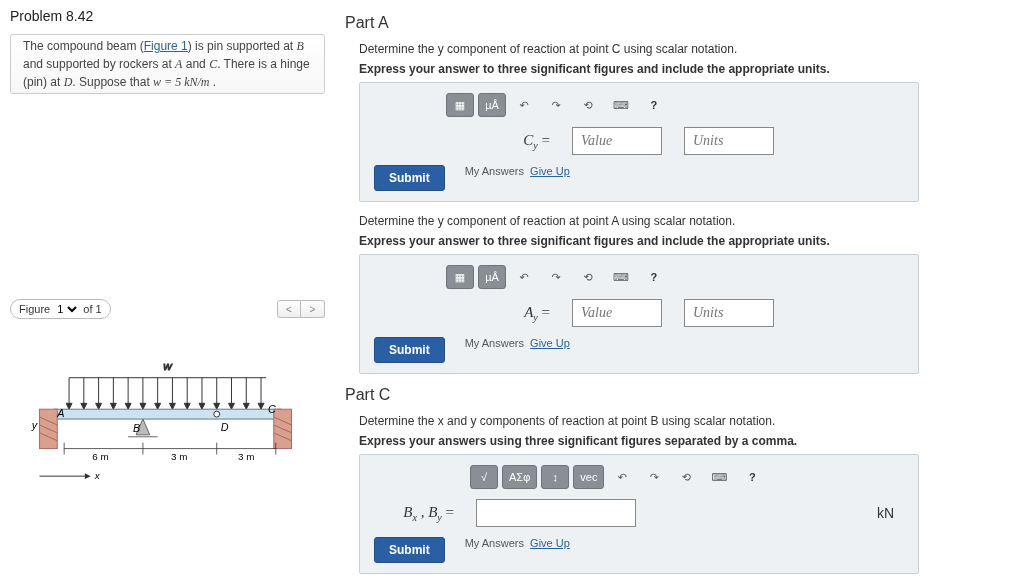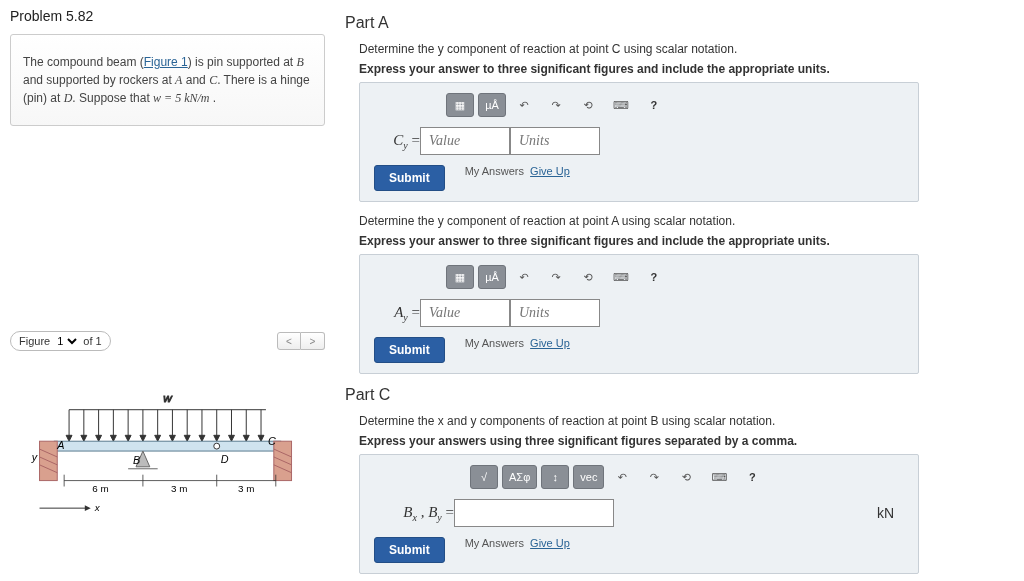--- a/index.html
+++ b/index.html
@@ -12,21 +12,21 @@
   }
   .page { display: flex; }
   .left-col { width: 335px; padding: 8px 10px; }
   .right-col { flex: 1; padding: 8px 10px; }
 
   .prob-title { font-size: 14px; font-weight: normal; color: #222; margin-bottom: 10px; }
   .prob-box {
     border: 1px solid #ccc;
     border-radius: 3px;
     background: linear-gradient(#fff,#f7f7f7);
-    padding: 18px 12px;
+    padding: 2px 12px;
     font-size: 12px;
     line-height: 1.5;
     color: #444;
   }
   .prob-box a { color: #2a6496; text-decoration: underline; }
   .fvar { font-style: italic; font-family: 'Times New Roman', serif; }
 
   .figure-bar {
     margin-top: 205px;
     display: flex;
@@ -92,21 +92,21 @@
     min-width: 28px;
     padding: 0 6px;
     font-size: 11px;
     display: inline-flex;
     align-items: center;
     justify-content: center;
   }
   .tool-btn.light { background: #edf1f4; color: #555; border: 1px solid transparent; }
   .tool-btn.question { background: #edf1f4; color: #333; font-weight: bold; border: none; }
 
-  .input-row { display: flex; align-items: center; gap: 0; margin-bottom: 10px; }
+  .input-row { display: flex; align-items: center; gap: 22px; margin-bottom: 10px; justify-content: center; }
   .lhs { font-family: 'Times New Roman', serif; font-style: italic; font-size: 15px; min-width: 46px; text-align: right; }
   .lhs .sub { font-size: 10px; vertical-align: sub; font-style: italic; }
   .eq { font-style: normal; }
   .val-input, .unit-input, .val-input2 {
     border: 1px solid #888;
     background: #fff;
     height: 28px;
     padding: 4px 8px;
     font-size: 14px;
     font-style: italic;
@@ -133,21 +133,21 @@
   .after-submit a { color: #2a6496; text-decoration: underline; }
 
   
   .beam-svg { width: 100%; height: 100%; }
 </style>
 </head>
 <body>
 
 <div class="page">
   <div class="left-col">
-    <div class="prob-title">Problem 5.82</div>
+    <div class="prob-title">Problem 8.42</div>
 
     <div class="prob-box">
       <span>The compound beam (</span><a href="#">Figure 1</a><span>) is pin supported at </span><span class="fvar">B</span><span> and supported by rockers at </span><span class="fvar">A</span><span> and </span><span class="fvar">C</span><span>. There is a hinge (pin) at </span><span class="fvar">D</span><span>. Suppose that </span><span class="fvar">w = 5 kN/m</span><span> .</span>
     </div>
 
     <div class="figure-bar">
       <span class="fig-pill">
         <span>Figure</span>
         <select><option>1</option></select>
         <span>of 1</span>

